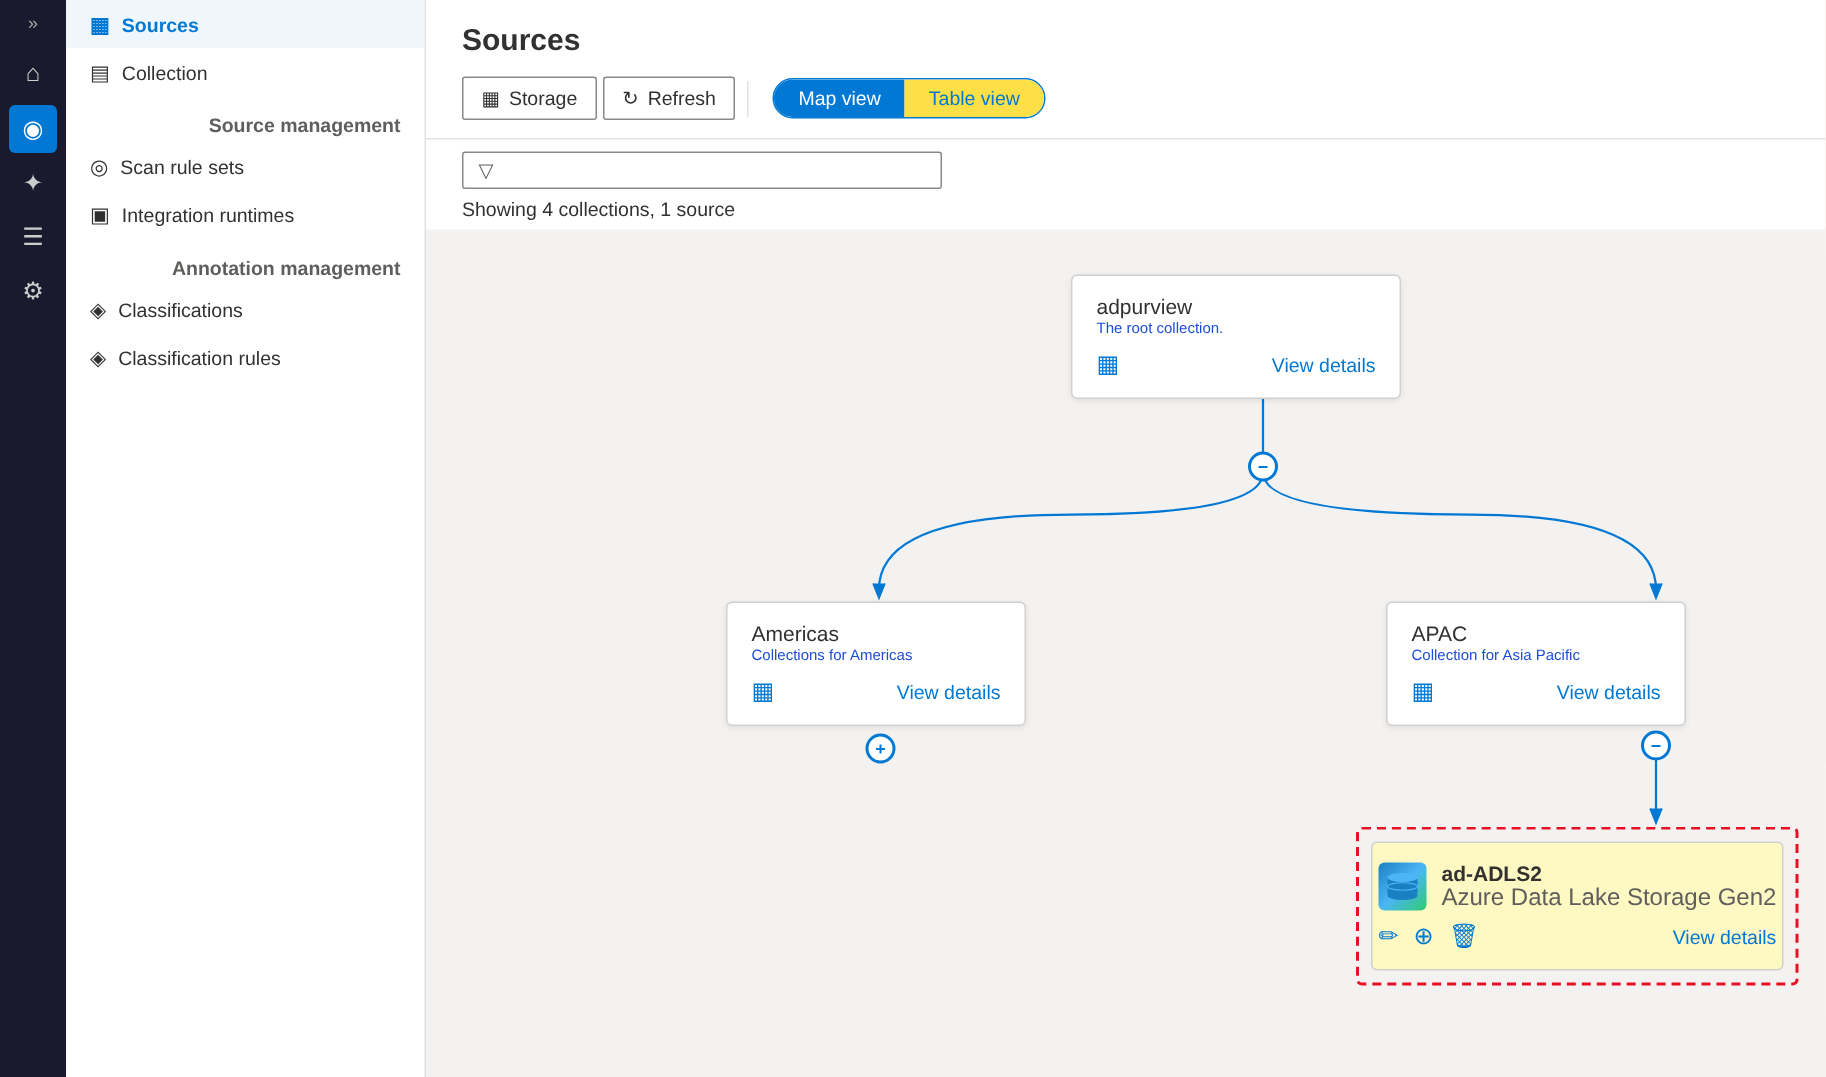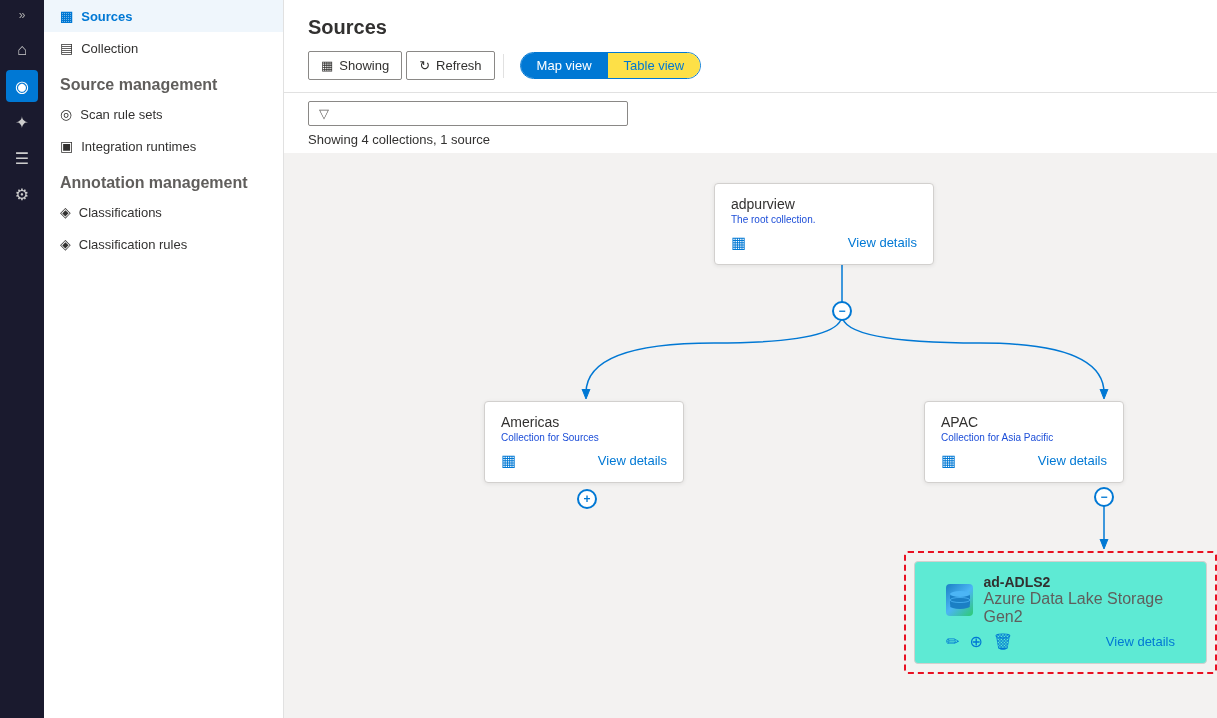--- a/index.html
+++ b/index.html
@@ -39,24 +39,25 @@
       padding: 8px 16px;
       cursor: pointer;
       color: #323130;
       gap: 8px;
       font-size: 13px;
     }
     .sidebar-item.active { background: #eff6fc; color: #0078d4; font-weight: 600; }
     .sidebar-item .item-icon { font-size: 14px; flex-shrink: 0; }
     .sidebar-section-label {
       padding: 12px 16px 4px 16px;
-      font-size: 16px;
+      font-size: 13px;
       font-weight: 600;
       color: #605e5c;
       text-transform: none;
+      text-align: right;
     }
 
     
     .main {
       flex: 1;
       display: flex;
       flex-direction: column;
       background: #fff;
       overflow: hidden;
     }
@@ -164,24 +165,24 @@
     .node-link { color: #0078d4; font-size: 13px; cursor: pointer; text-decoration: none; }
 
     
     .source-node {
       position: absolute;
       border: 2px dashed #e81123;
       border-radius: 4px;
       padding: 8px;
     }
     .source-card {
-      background: #5eead4;
+      background: #fef9c3;
       border: 1px solid #d2d0ce;
       border-radius: 4px;
-      padding: 12px 31px;
+      padding: 12px 4px;
       min-width: 200px;
     }
     .source-header { display: flex; align-items: center; gap: 10px; margin-bottom: 6px; }
     .source-icon {
       width: 32px; height: 32px;
       background: linear-gradient(135deg, #1b7fc4, #4cb5f5, #2ecc71);
       border-radius: 4px;
       display: flex; align-items: center; justify-content: center;
       font-size: 16px; color: #fff;
     }
@@ -254,21 +255,21 @@
     <span>Classification rules</span>
   </div>
 </div>
 
 <div class="main">
   <div class="main-header">
     <div class="main-title">Sources</div>
     <div class="toolbar">
       <button class="btn">
         <span class="btn-icon">▦</span>
-        <span>Showing</span>
+        <span>Storage</span>
       </button>
       <button class="btn">
         <span class="btn-icon">↻</span>
         <span>Refresh</span>
       </button>
       <div class="divider-v"></div>
       <div class="view-toggle">
         <button class="view-btn active">Map view</button>
         <button class="view-btn">Table view</button>
       </div>
@@ -307,21 +308,21 @@
       <div class="node-footer">
         <span class="grid-icon">▦</span>
         <a class="node-link">View details</a>
       </div>
     </div>
 
     <div class="circle-btn" style="left:548px; top:148px;">−</div>
 
     <div class="node" style="left:200px; top:248px; min-width:200px;">
       <div class="node-title">Americas</div>
-      <div class="node-sub">Collection for Sources</div>
+      <div class="node-sub">Collections for Americas</div>
       <div class="node-footer">
         <span class="grid-icon">▦</span>
         <a class="node-link">View details</a>
       </div>
     </div>
 
     <div class="circle-btn" style="left:293px; top:336px;">+</div>
 
     <div class="node" style="left:640px; top:248px; min-width:200px;">
       <div class="node-title">APAC</div>

